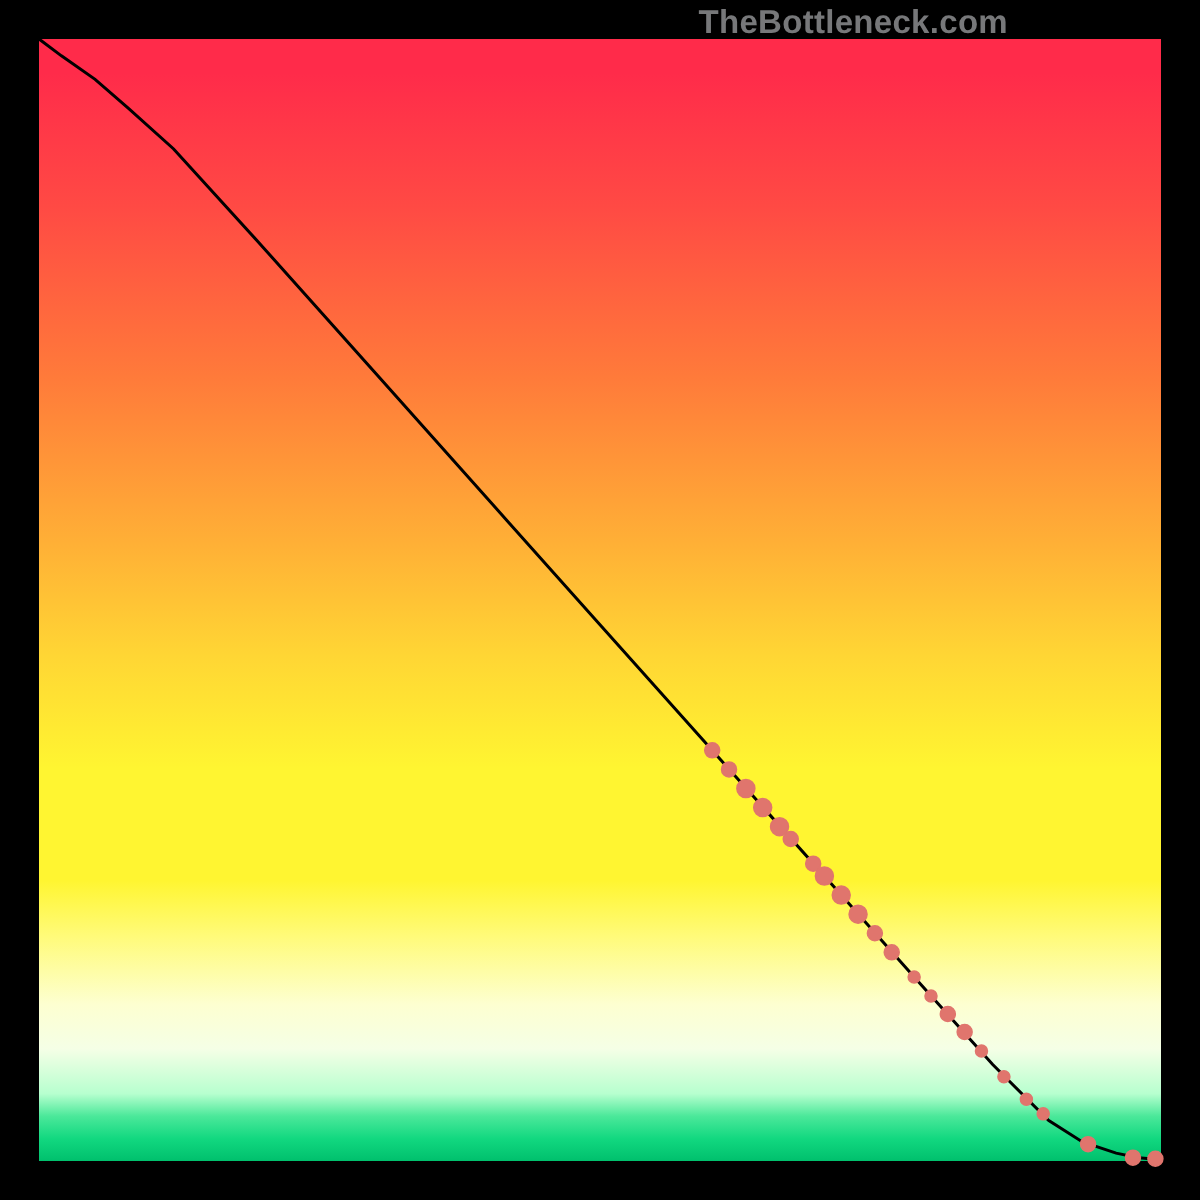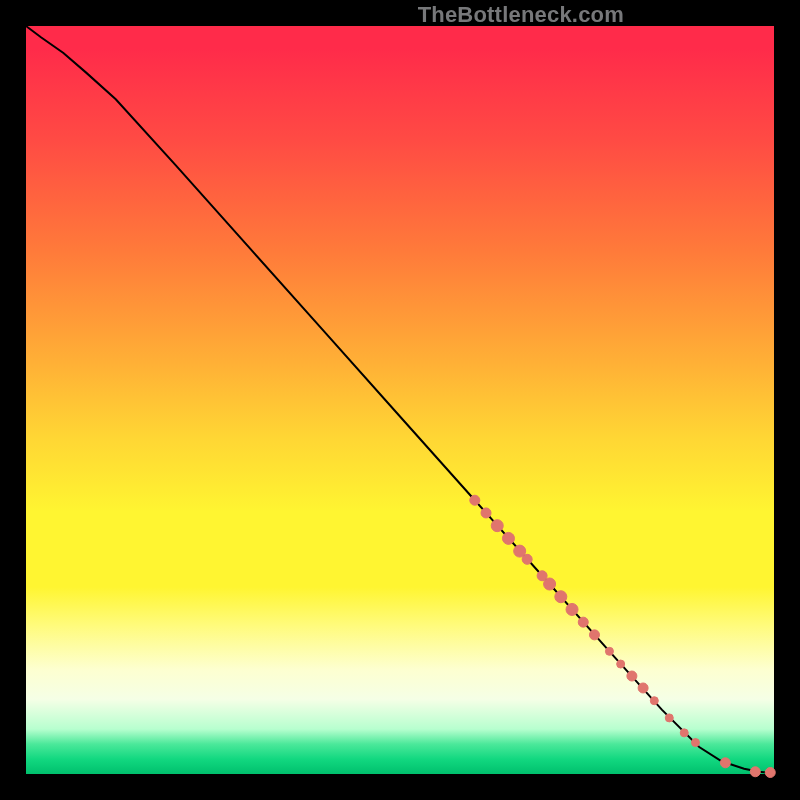--- a/index.html
+++ b/index.html
@@ -8,20 +8,21 @@
     width: 800px;
     height: 800px;
     background: #000;
     overflow: hidden;
   }
   .stage {
     position: relative;
     width: 652px;
     height: 800px;
     background: #000;
+    padding-left: 48px;
   }
   .plot {
     position: absolute;
     left: 26px;
     top: 26px;
     width: 748px;
     height: 748px;
     background: linear-gradient(to bottom,
       #ff2b4a 0%,
       #ff2b4a 3%,

